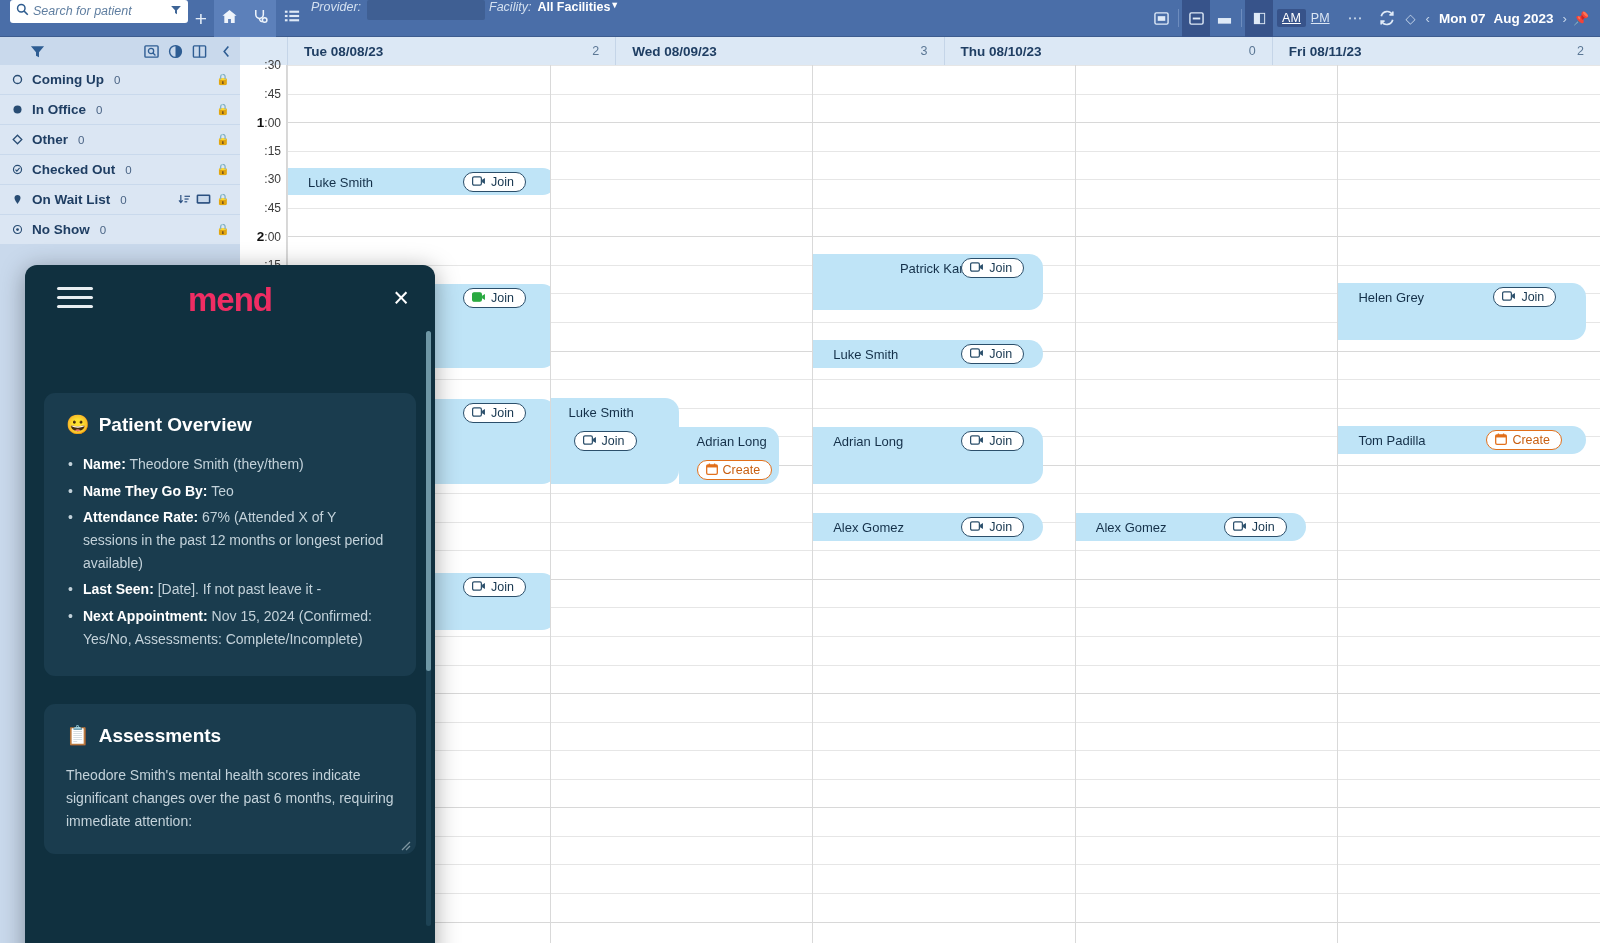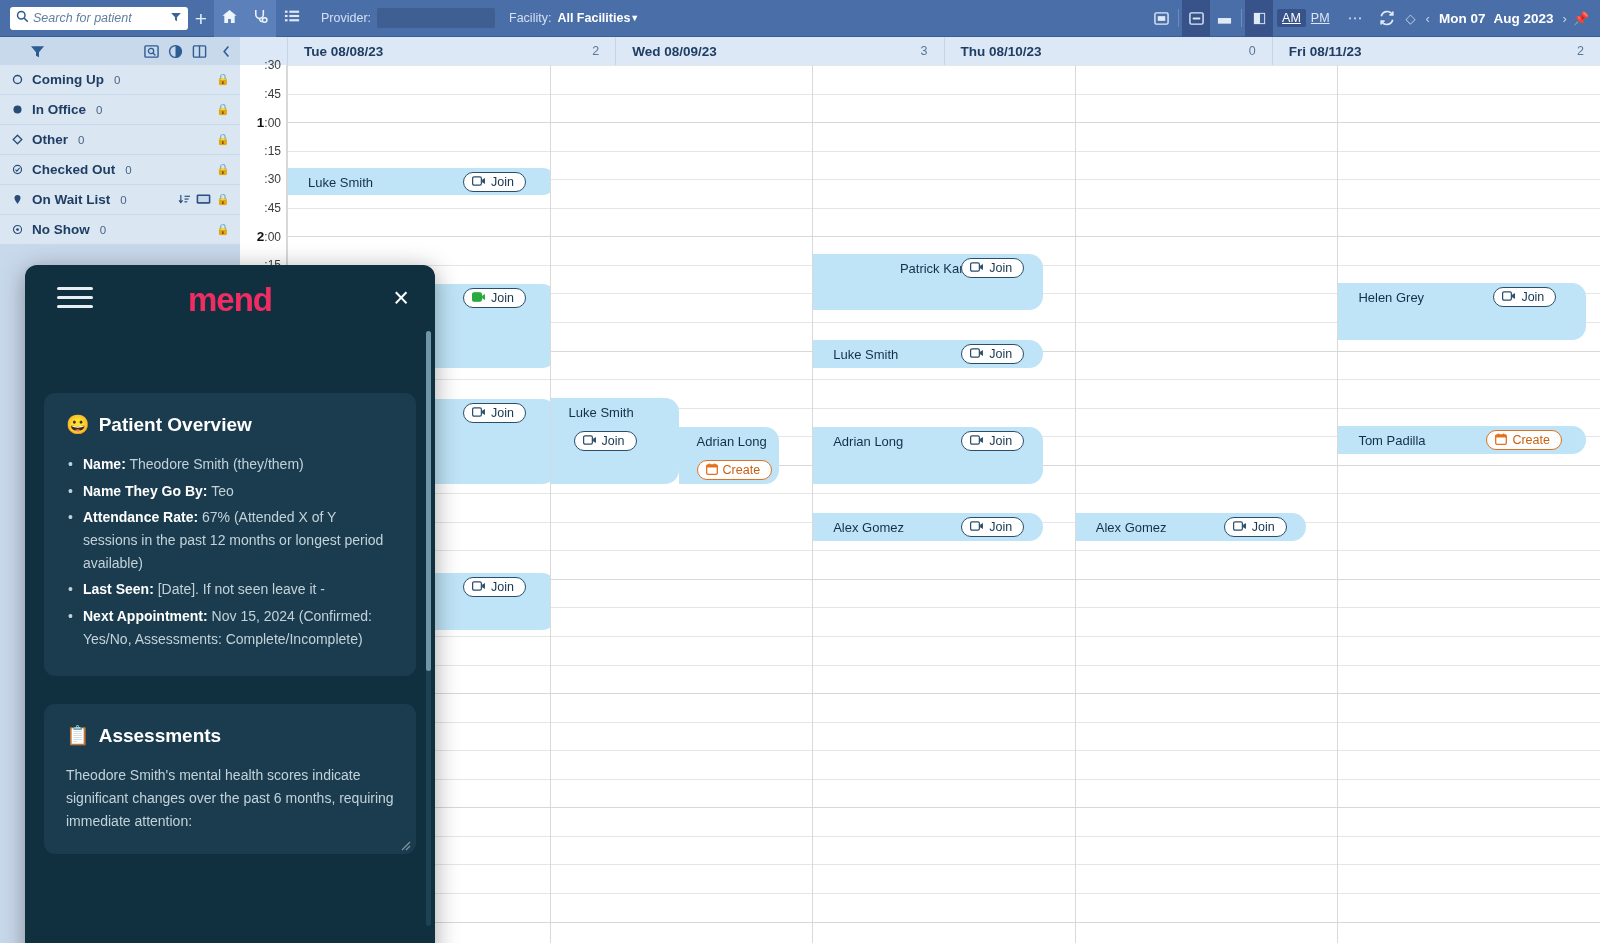--- a/index.html
+++ b/index.html
@@ -12,21 +12,21 @@
   }
   #app { position:relative; width:1600px; height:943px; overflow:hidden; }
 
   
   .topbar {
     position:absolute; left:0; top:0; width:1600px; height:37px;
     background:#4a6ea8;
     display:flex; align-items:center;
     border-bottom:1px solid #3d5c8f;
   }
-  .tb-left { display:flex; align-items:center; height:37px; }
+  .tb-left { display:flex; align-items:flex-start; height:37px; }
   .search-wrap {
     margin-left:10px; width:178px; height:23px;
     background:#fff; border-radius:3px;
     display:flex; align-items:center; padding:0 6px;
   }
   .search-wrap svg { flex:0 0 auto; }
   .search-input {
     border:0; outline:0; flex:1 1 auto; min-width:0;
     font-family:"Liberation Sans", sans-serif;
     font-size:12.5px; font-style:italic; color:#5a7190;
@@ -34,21 +34,21 @@
   }
   .search-input::placeholder { color:#5f7ea0; font-style:italic; }
   .filter-glyph { margin-left:2px; }
   .tb-btn {
     width:31px; height:37px; display:flex; align-items:center; justify-content:center;
     cursor:pointer;
   }
   .tb-btn.active { background:#5c80ba; }
   .tb-plus { font-size:21px; color:#e3ecf7; line-height:1; font-weight:400; width:26px;
     display:flex; align-items:center; justify-content:center; height:37px; cursor:pointer;}
-  .tb-label { color:#d3e0f0; font-size:12.5px; margin-left:14px; }
+  .tb-label { color:#d3e0f0; font-size:12.5px; margin-left:4px;font-style:italic; }
   .provider-box {
     margin-left:6px; width:118px; height:20px; background:#3f5f93; border-radius:2px;
     cursor:text;
   }
   .facility-val { color:#fff; font-size:12.5px; font-weight:bold; margin-left:6px; cursor:pointer;}
   .caret { font-size:9px; color:#fff; }
 
   .tb-right { margin-left:auto; display:flex; align-items:center; height:37px; padding-right:6px; }
   .vicon { width:28px; height:37px; display:flex; align-items:center; justify-content:center; cursor:pointer;}
   .vicon.on { background:#37538a; }
@@ -872,21 +872,21 @@
           <span>Patient Overview</span>
         </h3>
         <ul>
           <li><b>Name:</b>
             <span>Theodore Smith (they/them)</span></li>
           <li><b>Name They Go By:</b>
             <span>Teo</span></li>
           <li><b>Attendance Rate:</b>
             <span>67% (Attended X of Y sessions in the past 12 months or longest period available)</span></li>
           <li><b>Last Seen:</b>
-            <span>[Date]. If not seen leave it -</span></li>
+            <span>[Date]. If not past leave it -</span></li>
           <li><b>Next Appointment:</b>
             <span>Nov 15, 2024 (Confirmed: Yes/No, Assessments: Complete/Incomplete)</span></li>
         </ul>
       </div>
 
       <div class="card" style="margin-top:28px">
         <h3>
           <span>📋</span>
           <span>Assessments</span>
         </h3>

